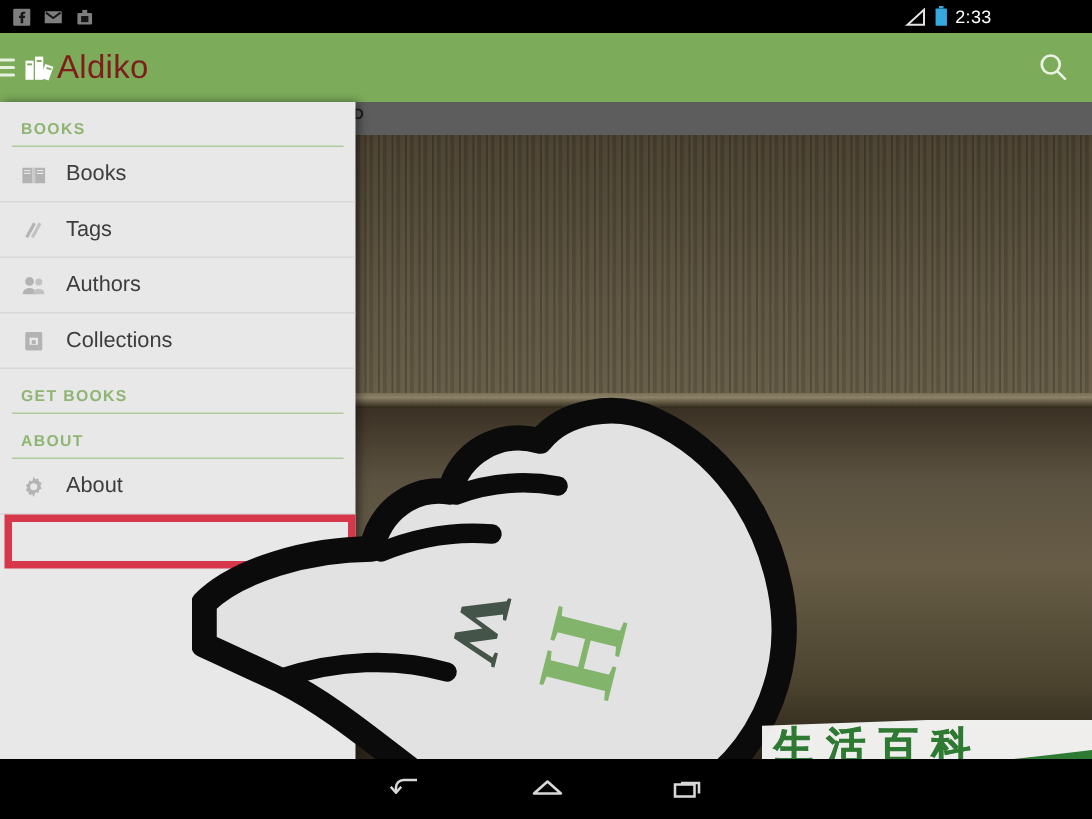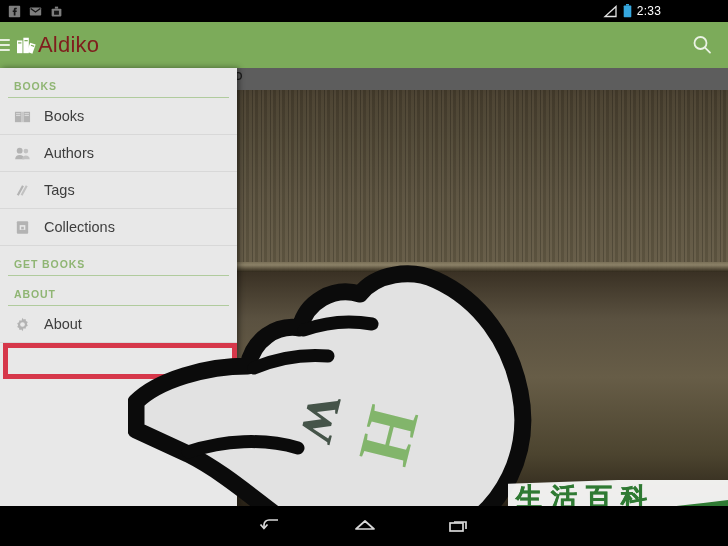--- a/index.html
+++ b/index.html
@@ -189,34 +189,34 @@
         <path d="M1 4h7v11H1z" fill="#b3b3b3"></path>
           <path d="M10 4h7v11h-7z" fill="#b3b3b3"></path>
         <rect x="8" y="4" width="2" height="11" fill="#c9c9c9"></rect>
         <path d="M2.2 6h4.6M2.2 8h4.6M11.2 6h4.6M11.2 8h4.6" stroke="#e8e8e8" stroke-width="0.8"></path>
       </svg>
       <span class="lbl">Books</span>
     </div>
 
     <div class="row">
       <svg class="ico" viewBox="0 0 18 18">
+        <path d="M3 13.5L8.5 3.5l2 1L5 14.5z" fill="#b3b3b3"></path>
+        <path d="M7 13.5L12.5 3.5l2 1L9 14.5z" fill="#c2c2c2"></path>
+      </svg>
+      <span class="lbl">Tags</span>
+    </div>
+
+    <div class="row">
+      <svg class="ico" viewBox="0 0 18 18">
         <circle cx="6" cy="6" r="3.1" fill="#b3b3b3"></circle>
         <path d="M1.2 15c0-2.7 2.1-4.4 4.8-4.4s4.8 1.7 4.8 4.4z" fill="#b3b3b3"></path>
         <circle cx="12.6" cy="6.4" r="2.5" fill="#c2c2c2"></circle>
         <path d="M8.6 15c0-2.3 1.8-3.8 4-3.8s4 1.5 4 3.8z" fill="#c2c2c2"></path>
       </svg>
       <span class="lbl">Authors</span>
-    </div>
-
-    <div class="row">
-      <svg class="ico" viewBox="0 0 18 18">
-        <path d="M3 13.5L8.5 3.5l2 1L5 14.5z" fill="#b3b3b3"></path>
-        <path d="M7 13.5L12.5 3.5l2 1L9 14.5z" fill="#c2c2c2"></path>
-      </svg>
-      <span class="lbl">Tags</span>
     </div>
 
     <div class="row">
       <svg class="ico" viewBox="0 0 18 18">
         <rect x="3" y="2.5" width="12" height="13" rx="1" fill="#b3b3b3"></rect>
         <rect x="6" y="6.5" width="6" height="5" fill="#e8e8e8"></rect>
         <rect x="7.6" y="8.2" width="2.8" height="2.8" fill="#b3b3b3"></rect>
       </svg>
       <span class="lbl">Collections</span>
     </div>

